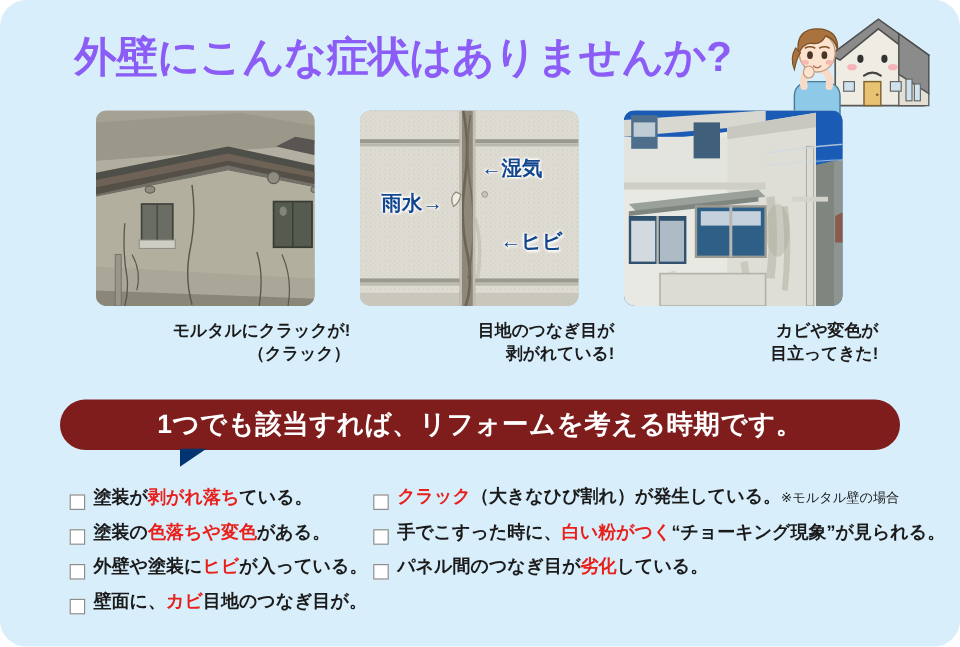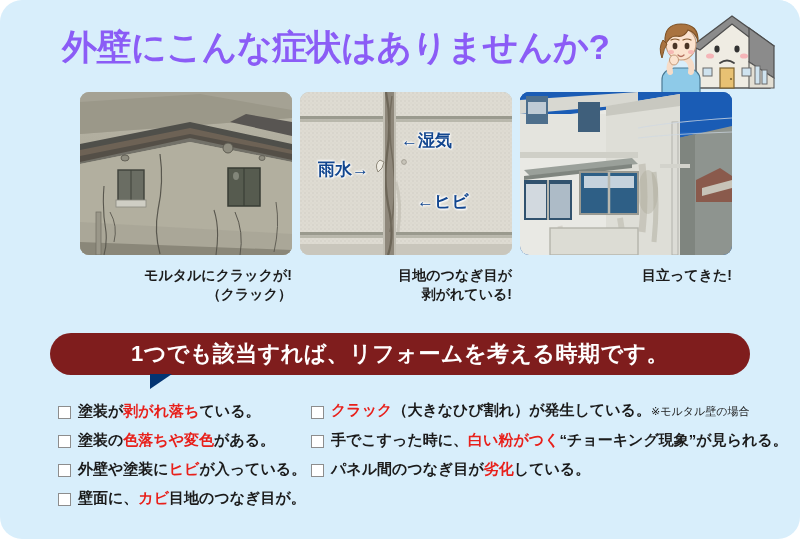--- a/index.html
+++ b/index.html
@@ -60,21 +60,21 @@
     position: absolute;
     width: 212px;
     top: 0;
   }
   .photo-col.c1 { left: 80px; }
   .photo-col.c2 { left: 300px; }
   .photo-col.c3 { left: 520px; }
 
   .photo-frame {
     position: relative;
-    width: 212px;
+    width: 182px;
     height: 163px;
     border-radius: 9px;
     overflow: hidden;
     background: #b9c0bb;
   }
   .photo-frame svg { display: block; }
 
   .caption {
     margin-top: 11px;
     text-align: right;
@@ -143,21 +143,21 @@
   }
   .col {
     position: absolute;
     top: 0;
   }
   .col.left  { left: 58px;  width: 260px; }
   .col.right { left: 311px; width: 470px; }
 
   .check-item {
     display: flex;
-    align-items: center;
+    align-items: flex-end;
     height: 29px;
     white-space: nowrap;
   }
   .box {
     flex: 0 0 auto;
     width: 13px;
     height: 13px;
     margin-top: 4px;
     margin-right: 7px;
     background: #ffffff;
@@ -377,20 +377,21 @@
             <rect x="30" y="136" width="88" height="27" fill="#dcdcd4" stroke="#b4b4ac" stroke-width="1.4"></rect>
 
             <rect x="152" y="30" width="6" height="133" fill="#dcdcd6" stroke="#a9a9a2" stroke-width="0.8"></rect>
             <rect x="140" y="72" width="30" height="4" fill="#d3d3cc"></rect>
 
             <path d="M118 36 Q150 30 212 26" fill="none" stroke="#cfd8e2" stroke-width="1.2" opacity="0.8"></path>
             <path d="M118 46 Q150 42 212 40" fill="none" stroke="#cfd8e2" stroke-width="1" opacity="0.7"></path>
           </svg>
         </div>
         <div class="caption">
+          <span class="ln">カビや変色が</span>
           <span class="ln">目立ってきた!</span>
         </div>
       </div>
     </div>
 
     <div class="banner-wrap">
       <div class="banner">
         <span class="banner-text">1つでも該当すれば、リフォームを考える時期です。</span>
       </div>
       <div class="banner-tail"></div>

